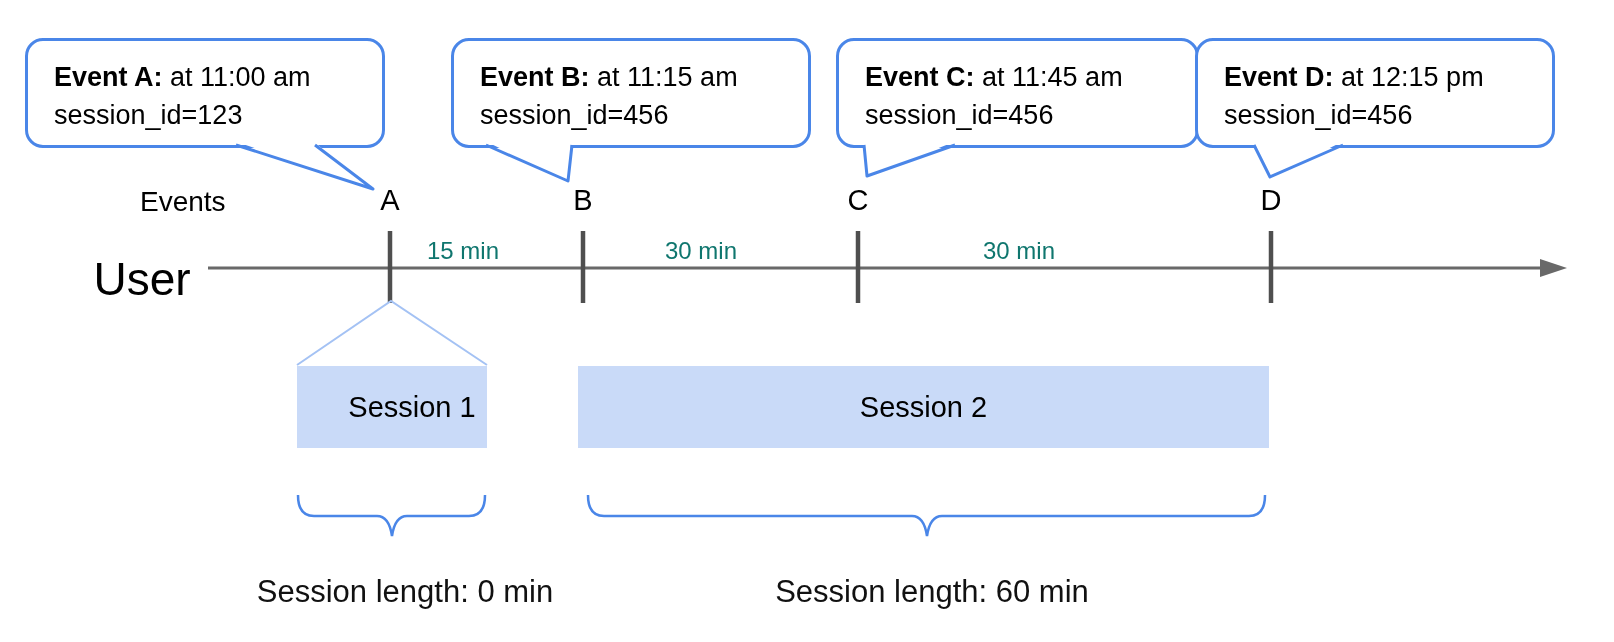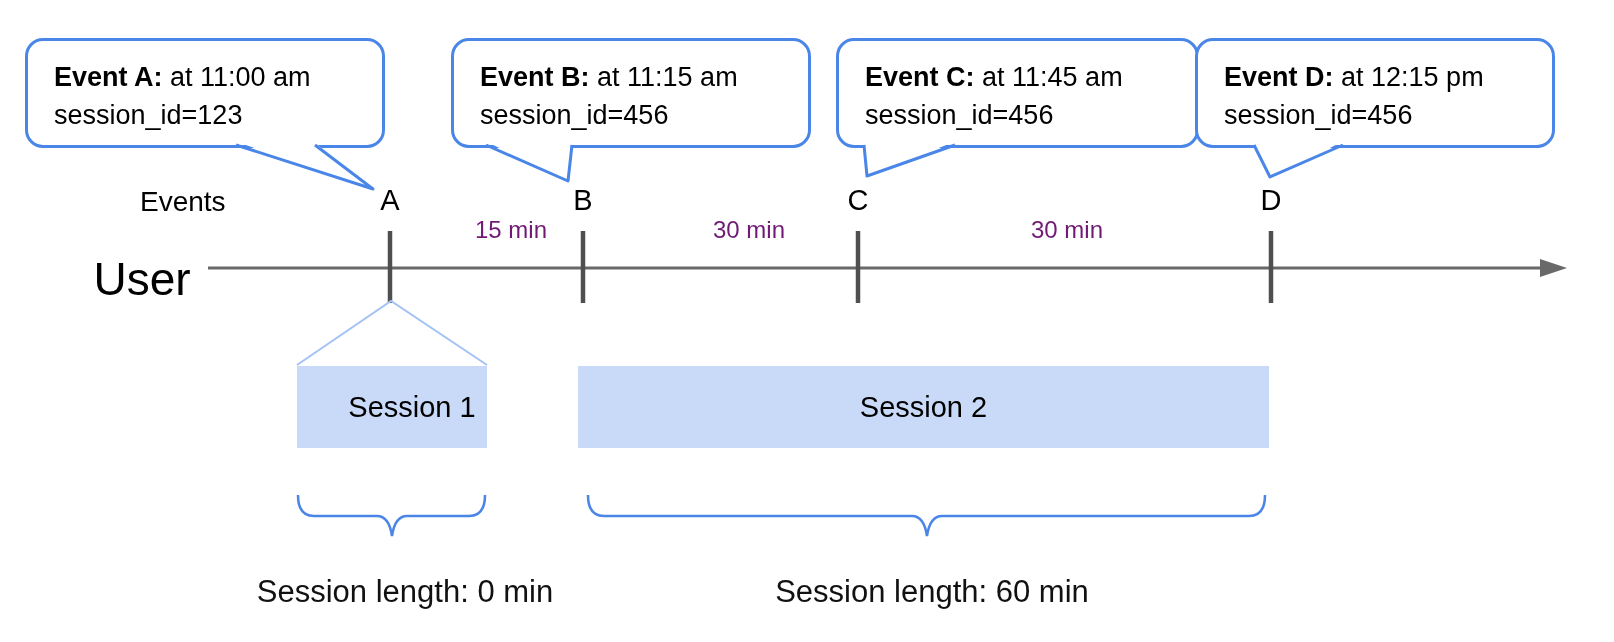--- a/index.html
+++ b/index.html
@@ -38,21 +38,21 @@
     z-index: 2;
     pointer-events: none;
   }
 
   .label { position: absolute; color: #000; }
 
   .events-label { left: 140px; top: 186px; width: 130px; font-size: 28px; text-align: left; }
   .user-label  { left: 92px;  top: 252px; width: 100px; font-size: 46px; text-align: center; }
 
   .event-letter { top: 184px; width: 60px; font-size: 29px; text-align: center; }
-  .interval-label { top: 216px; width: 120px; font-size: 24px; text-align: right; color: #701a75; }
+  .interval-label { top: 237px; width: 120px; font-size: 24px; text-align: left; color: #0f766e; }
 
   .session-box {
     position: absolute;
     top: 366px;
     height: 82px;
     background: #c9daf8;
     display: flex;
     align-items: center;
     justify-content: center;
     font-size: 29px;

